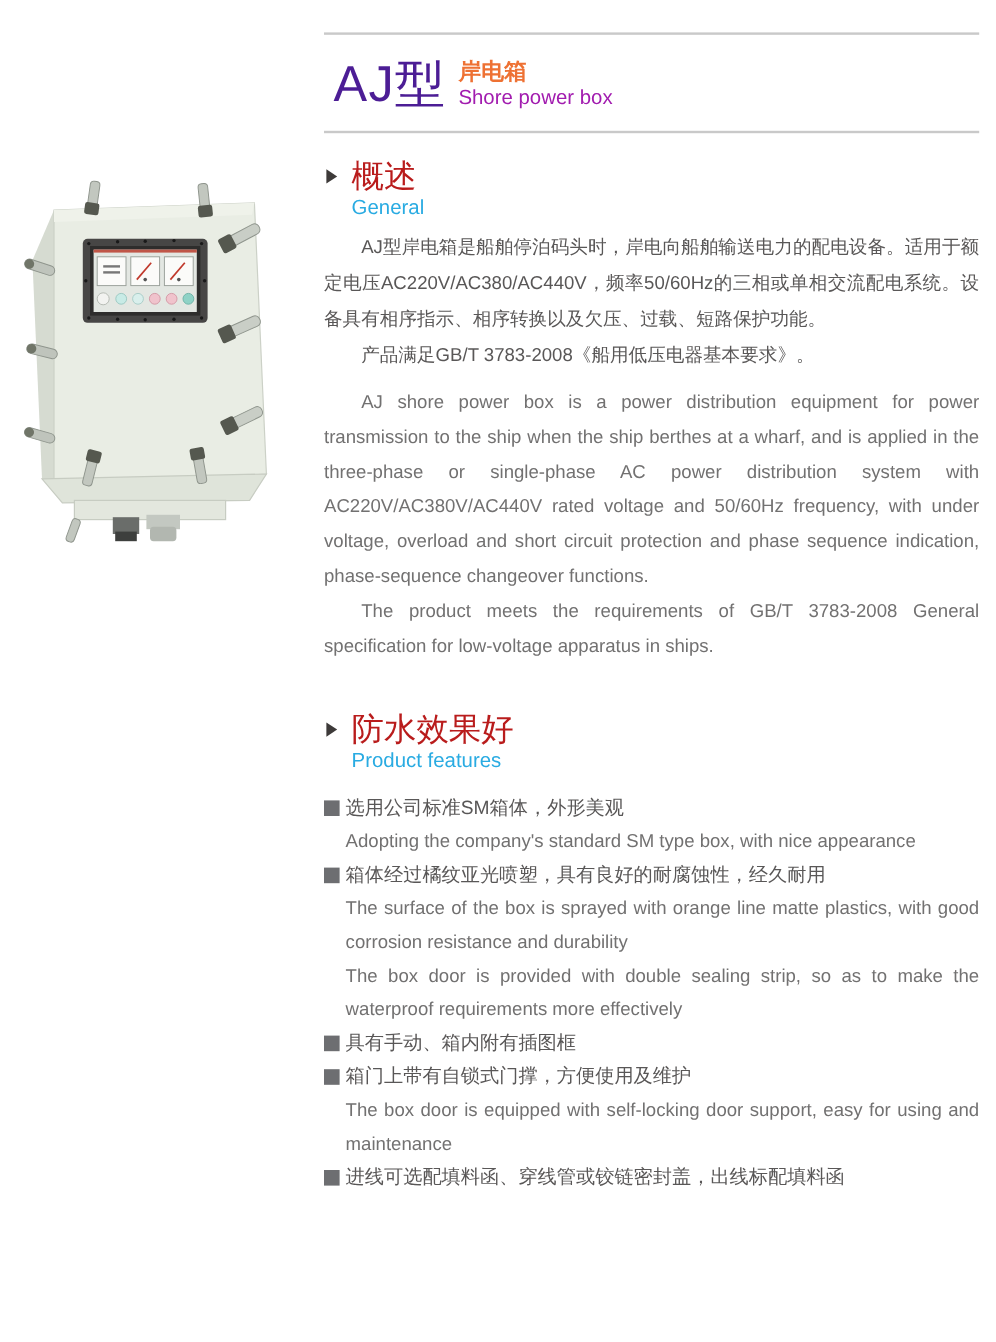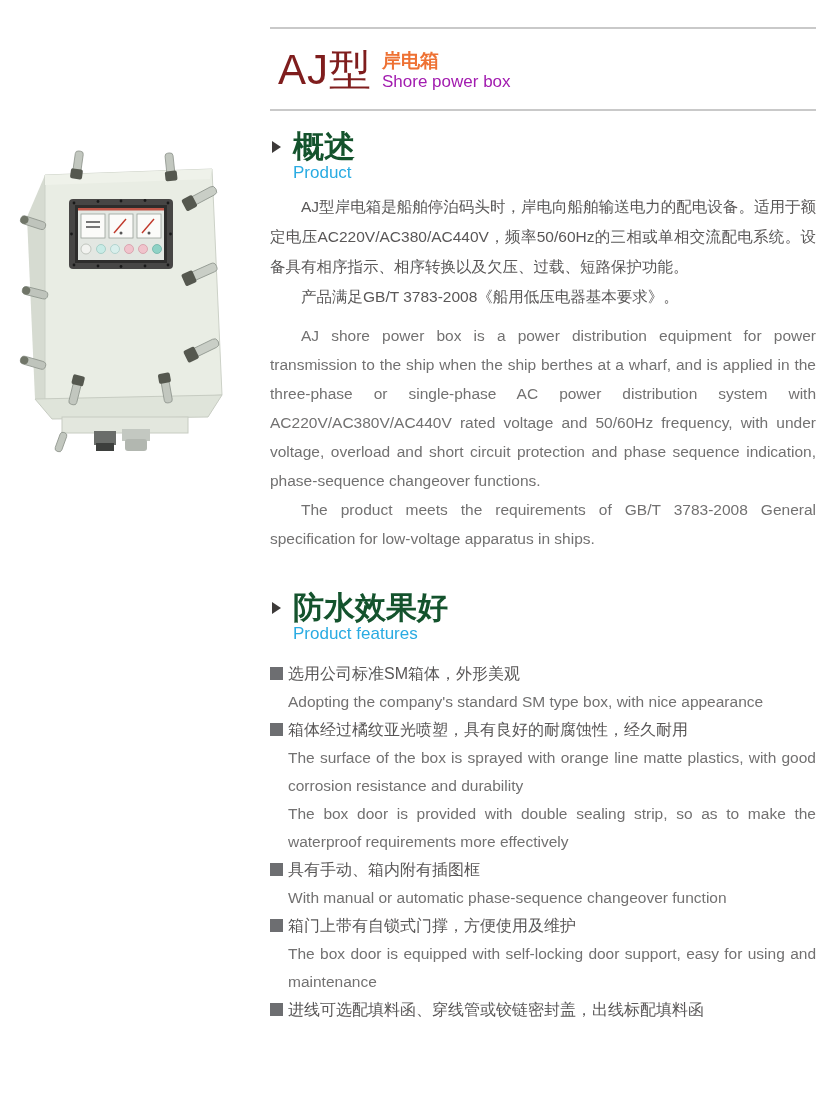--- a/index.html
+++ b/index.html
@@ -21,40 +21,40 @@
   }
   .rule-top { margin-top:27px; }
   .rule-under-title { margin-top:13px; }
 
   
   .title-row {
     margin-top:15px; margin-left:8px;
     display:flex; align-items:center; height:52px;
   }
   .title-model {
-    color:#7f1d1d; font-size:42px; line-height:46px; letter-spacing:1px;
+    color:#4c1d95; font-size:42px; line-height:46px; letter-spacing:1px;
   }
   .title-sub { margin-left:10px; padding-top:2px; }
   .title-sub-zh {
     color:#ee7133; font-size:19px; font-weight:bold; line-height:22px;
   }
   .title-sub-en {
     color:#a21caf; font-size:17px; line-height:20px;
   }
 
   
   .section-head { display:flex; margin-left:2px; }
   .tri-icon {
     width:0; height:0; margin-top:9px;
     border-left:9px solid #3d3a39;
     border-top:6px solid transparent;
     border-bottom:6px solid transparent;
   }
   .section-head-text { margin-left:12px; }
-  .section-zh { color:#14532d; font-size:31px; font-weight:bold; line-height:30px; }
+  .section-zh { color:#b91c1c; font-size:27px; font-weight:normal; line-height:30px; }
   .section-en { color:#29abe2; font-size:17px; line-height:20px; margin-top:1px; }
   .head-overview { margin-top:21px; }
   .head-features { margin-top:40px; }
 
   
   .para-zh {
     color:#595757; font-size:15.5px; line-height:30px;
     text-align:justify; text-align-last:left; text-indent:2em;
   }
   .zh-block { margin-top:9px; }
@@ -218,21 +218,21 @@
         <div class="title-sub-en">Shore power box</div>
       </span>
     </div>
 
     <div class="rule rule-under-title"></div>
 
     <div class="section-head head-overview">
       <span class="tri-icon"></span>
       <span class="section-head-text">
         <div class="section-zh">概述</div>
-        <div class="section-en">Product</div>
+        <div class="section-en">General</div>
       </span>
     </div>
 
     <div class="zh-block">
       <p class="para-zh">AJ型岸电箱是船舶停泊码头时，岸电向船舶输送电力的配电设备。适用于额定电压AC220V/AC380/AC440V，频率50/60Hz的三相或单相交流配电系统。设备具有相序指示、相序转换以及欠压、过载、短路保护功能。</p>
       <p class="para-zh">产品满足GB/T 3783-2008《船用低压电器基本要求》。</p>
     </div>
 
     <div class="en-block">
       <p class="para-en">AJ shore power box is a power distribution equipment for power transmission to the ship when the ship berthes at a wharf, and is applied in the three-phase or single-phase AC power distribution system with AC220V/AC380V/AC440V rated voltage and 50/60Hz frequency, with under voltage, overload and short circuit protection and phase sequence indication, phase-sequence changeover functions.</p>
@@ -267,21 +267,20 @@
 
       <div class="feature">
         <div class="feature-en">The box door is provided with double sealing strip, so as to make the waterproof requirements more effectively</div>
       </div>
 
       <div class="feature">
         <div class="feature-zh">
           <span class="bullet-square-icon"></span>
           <span>具有手动、箱内附有插图框</span>
         </div>
-        <div class="feature-en">With manual or automatic phase-sequence changeover function</div>
       </div>
 
 
       <div class="feature">
         <div class="feature-zh">
           <span class="bullet-square-icon"></span>
           <span>箱门上带有自锁式门撑，方便使用及维护</span>
         </div>
         <div class="feature-en">The box door is equipped with self-locking door support, easy for using and maintenance</div>
       </div>

